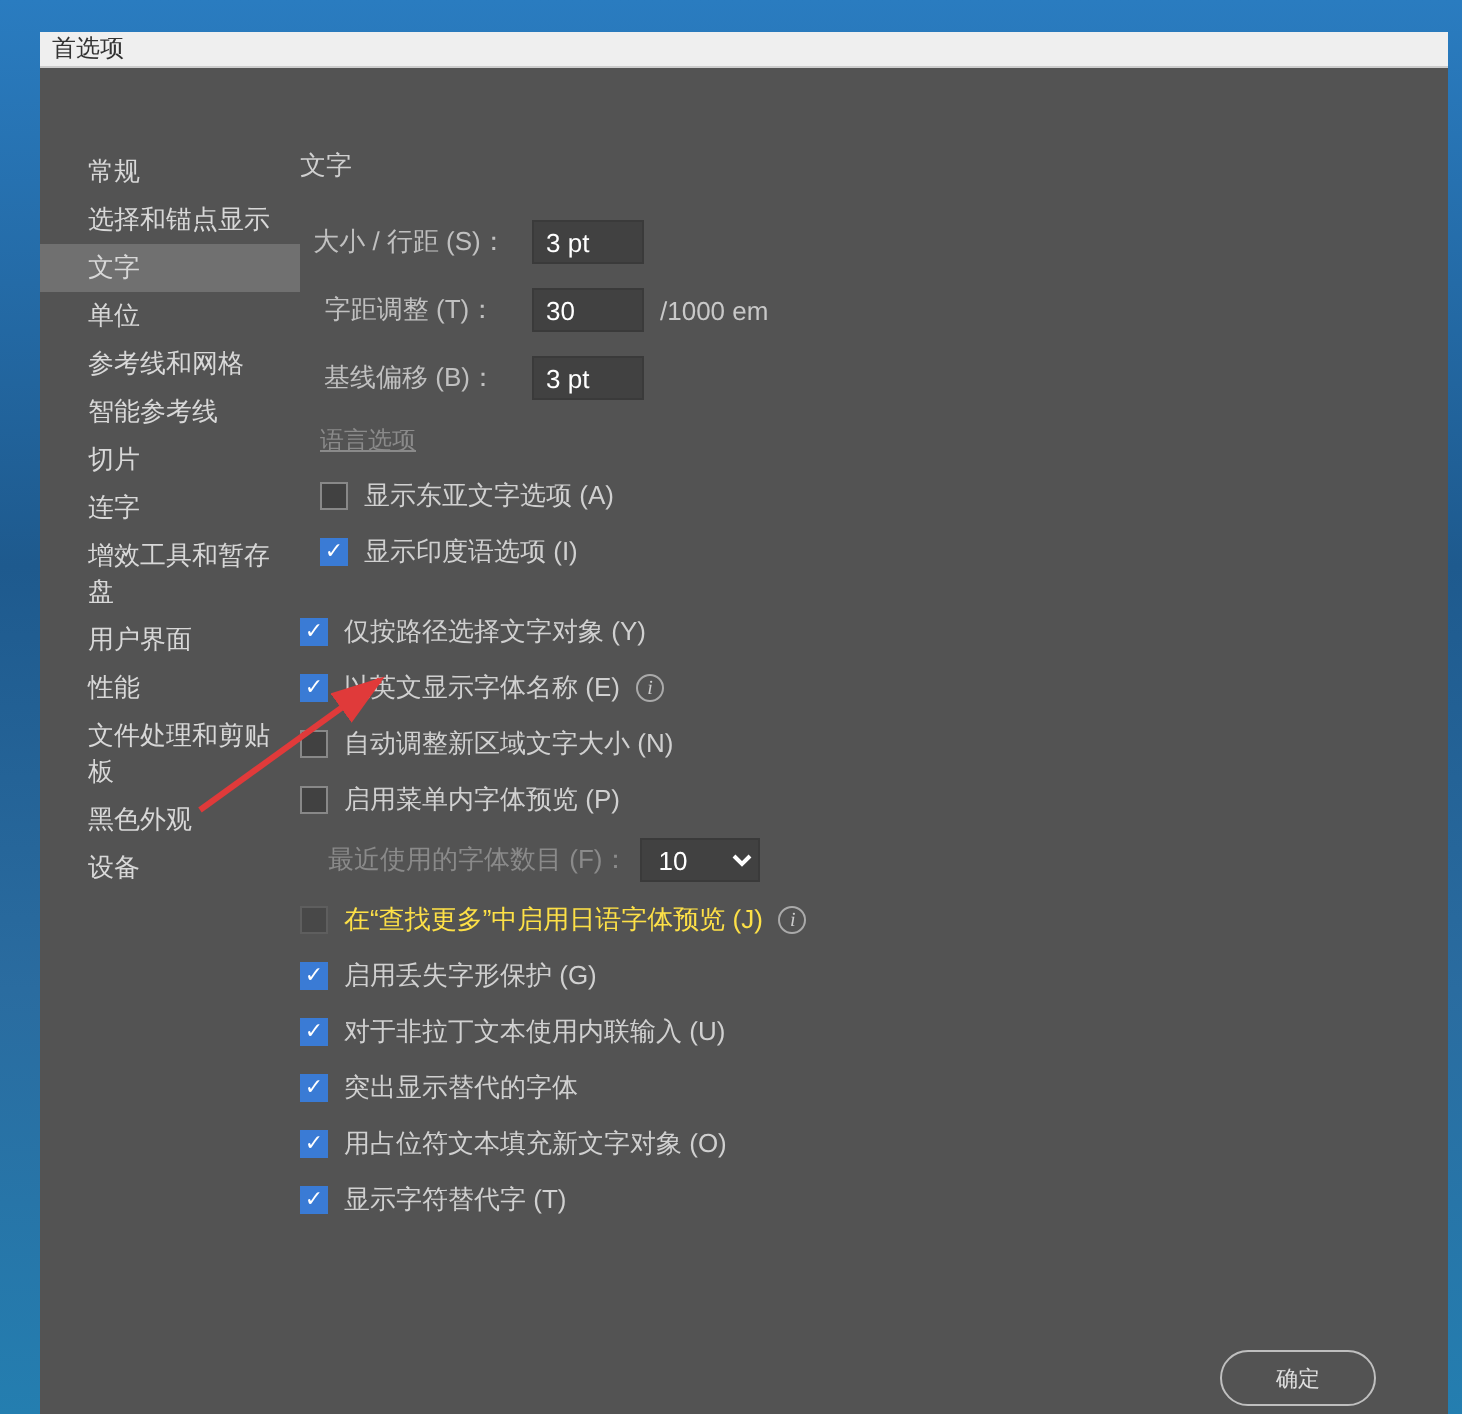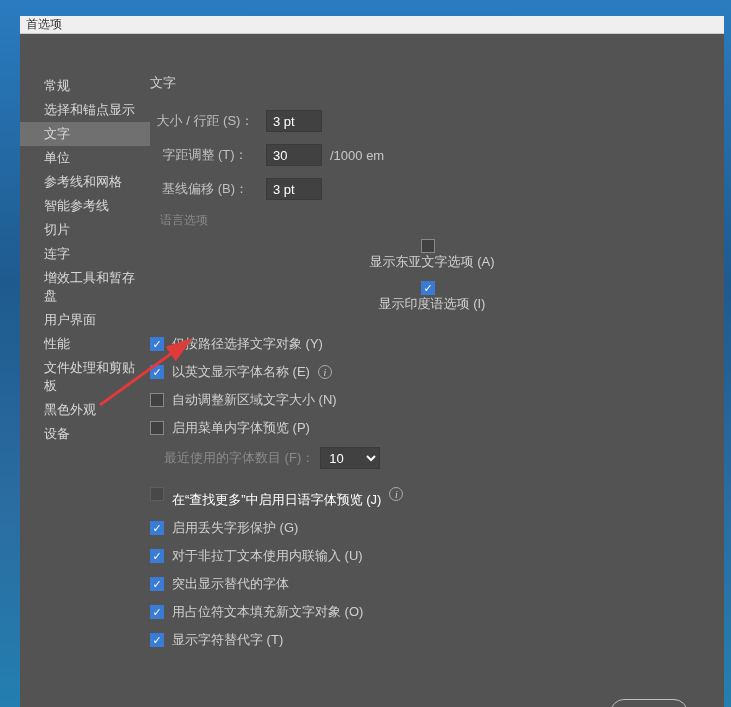--- a/index.html
+++ b/index.html
@@ -12,30 +12,30 @@
 .sidebar-item { padding: 3px 8px 3px 24px; cursor: pointer; color: #d8d8d8; font-size: 13px; }
 .sidebar-item.active { background: #707070; }
 .panel { flex: 1; padding: 40px 20px 20px 0; color: #c0c0c0; }
 .panel-title { font-size: 13px; color: #d0d0d0; margin-bottom: 18px; }
 .row { display: flex; align-items: center; margin-bottom: 12px; font-size: 13px; }
 .row-label { text-align: center; margin-right: 6px; }
 .row-label.w1 { width: 110px; }
 .row-label.w2 { width: 110px; }
 .input { background: #414141; border: 1px solid #3a3a3a; color: #fff; font-size: 13px; padding: 2px 6px; width: 56px; height: 22px; }
 .suffix { margin-left: 8px; color: #c8c8c8; }
-.section-sub { font-size: 12px; color: #8a8a8a; margin: 6px 0 10px 10px; }
+.section-sub { font-size: 12px; color: #8a8a8a; margin: 6px 0 10px 10px; text-decoration: underline; }
 .check-row { display: flex; align-items: center; margin: 4px 0 10px 0; }
-.check-row.ind1 { margin-left: 10px; flex-direction: column; }
+.check-row.ind1 { margin-left: 10px; }
 .check-row.ind0 { margin-left: 0; }
 .checkbox { width: 14px; height: 14px; border: 1px solid #888; background: #414141; margin-right: 8px; display: inline-flex; align-items: center; justify-content: center; cursor: pointer; }
 .checkbox.checked { background: #3a7bd5; border-color: #3a7bd5; }
 .checkbox.checked::after { content: "✓"; color: #fff; font-size: 11px; line-height: 1; }
 .checkbox.disabled { opacity: 0.6; border-color: #666; }
 .check-label { color: #d0d0d0; font-size: 13px; }
-.check-label.disabled { color: #ffffff; margin-top: 12px; }
+.check-label.disabled { color: #fde047; }
 .info-icon { margin-left: 8px; width: 14px; height: 14px; border: 1px solid #aaa; border-radius: 50%; display: inline-flex; align-items: center; justify-content: center; font-size: 10px; color: #ccc; font-style: italic; font-family: serif; }
 .dim-label { color: #8a8a8a; font-size: 13px; margin-right: 6px; }
 .select { background: #414141; border: 1px solid #3a3a3a; color: #fff; font-size: 13px; padding: 2px 4px; width: 60px; height: 22px; }
 .spacer-block { height: 8px; }
 .footer { height: 68px; display: flex; align-items: center; justify-content: flex-end; padding-right: 36px; }
 .ok-btn { width: 78px; height: 28px; border: 1px solid #bfbfbf; border-radius: 14px; background: transparent; color: #e0e0e0; font-size: 11px; cursor: pointer; position: relative; }
 .arrow { position: absolute; left: 95px; top: 280px; width: 130px; height: 130px; pointer-events: none; }
 .arrow svg { width: 100%; height: 100%; }
 </style>
 </head>

